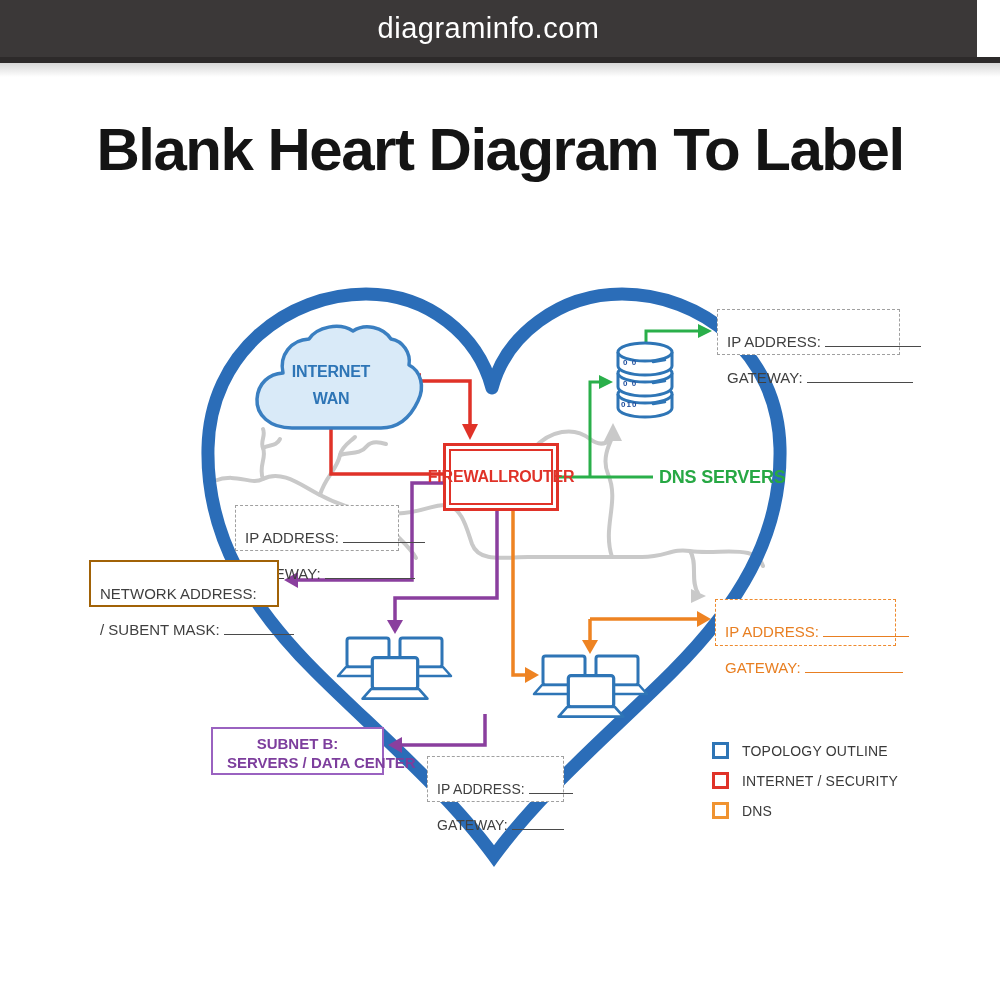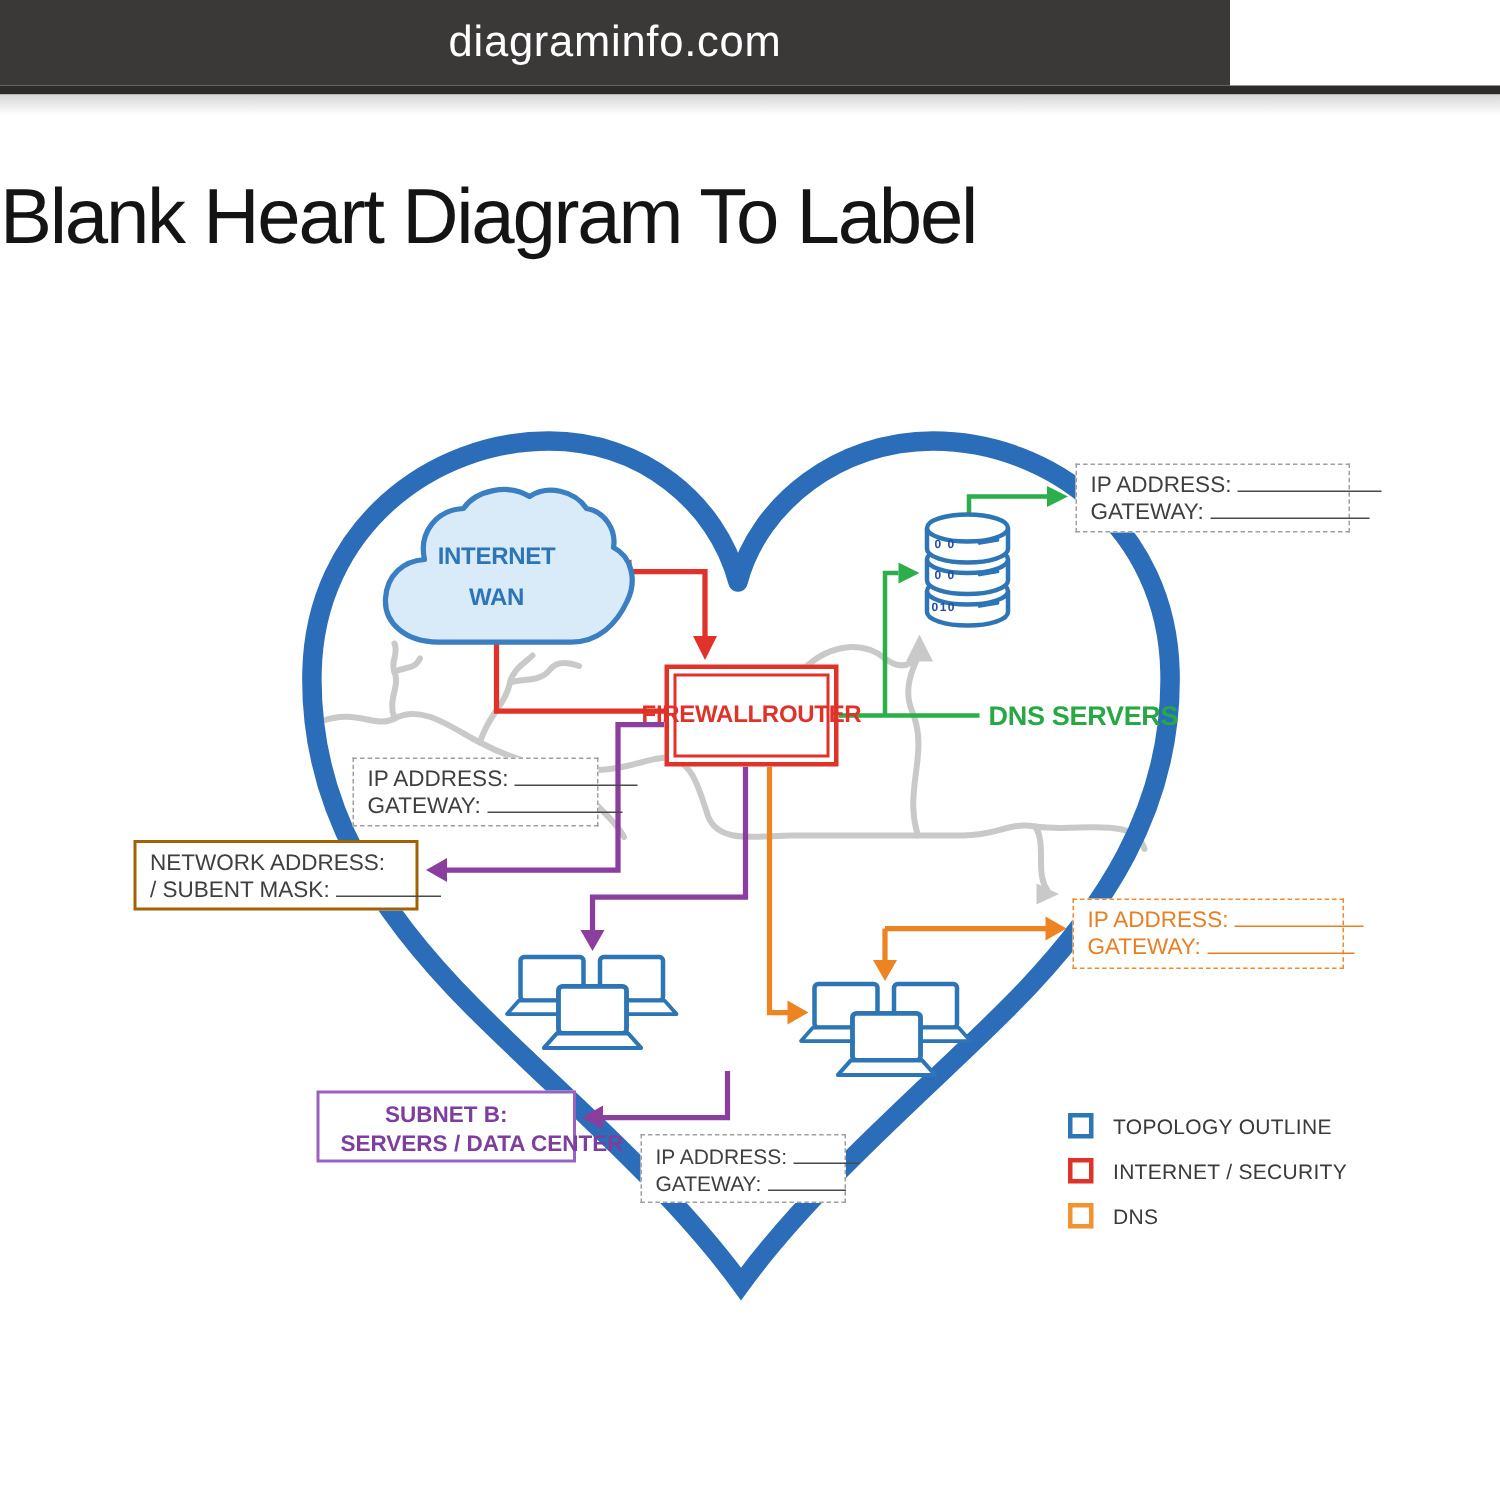--- a/index.html
+++ b/index.html
@@ -1,35 +1,35 @@
 <!DOCTYPE html>
 <html><head>
 <meta charset="utf-8">
 <style>
   html,body{margin:0;padding:0;background:#ffffff;}
   body{font-family:"Liberation Sans", sans-serif; -webkit-font-smoothing:antialiased;}
   #stage{position:relative;width:1000px;height:1000px;background:#ffffff;overflow:hidden;}
 
   
-  .topbar{position:absolute;left:0;top:0;width:820px;height:57px;background:#3b3838;z-index:5;}
+  .topbar{position:absolute;left:0;top:0;width:977px;height:57px;background:#3b3838;z-index:5;}
   .topbar .site{width:100%;text-align:center;line-height:56px;color:#ffffff;font-size:29px;letter-spacing:.5px;}
   .topbar-edge{position:absolute;left:0;top:57px;width:1000px;height:6px;background:#2d2a2a;z-index:5;}
   .topbar-shadow{position:absolute;left:0;top:63px;width:1000px;height:14px;background:linear-gradient(#d7d7d7,#ffffff);z-index:5;}
 
   
-  .page-title{position:absolute;left:0;top:115px;width:1000px;
-    font-size:52px;font-weight:normal;letter-spacing:-1.5px;color:#141414;z-index:5;}
+  .page-title{position:absolute;left:0;top:115px;width:1000px;text-align:center;
+    font-size:60px;font-weight:bold;letter-spacing:-1.5px;color:#141414;z-index:5;}
 
   
   #art{position:absolute;left:0;top:0;z-index:1;}
 
   
   .lbox{position:absolute;background:#ffffff;z-index:3;box-sizing:border-box;
     padding:5px 9px 4px 9px;font-size:15px;color:#3f3f3f;line-height:18px;white-space:nowrap;}
-  .lbox .row{display:block;margin:0 0;}
+  .lbox .row{display:block;margin:18px 0;}
   .dash{border:1.6px dashed #a0a0a0;}
   .bl{display:inline-block;border-bottom:1.8px solid #4a4a4a;height:11px;margin-left:4px;}
 
   .box-tr{left:717px;top:309px;width:183px;height:46px;}
   .box-wan{left:235px;top:505px;width:164px;height:46px;}
   .box-net{left:89px;top:560px;width:190px;height:47px;border:2px solid #a16207;background:#fff;}
   .box-dns{left:715px;top:599px;width:181px;height:47px;border:1.6px dashed #ee8a2e;color:#e87f22;}
   .box-dns .bl{border-bottom-color:#e87f22;}
   .box-bot{left:427px;top:756px;width:137px;height:46px;font-size:14px;}
   .box-bot .bl{height:10px;}

